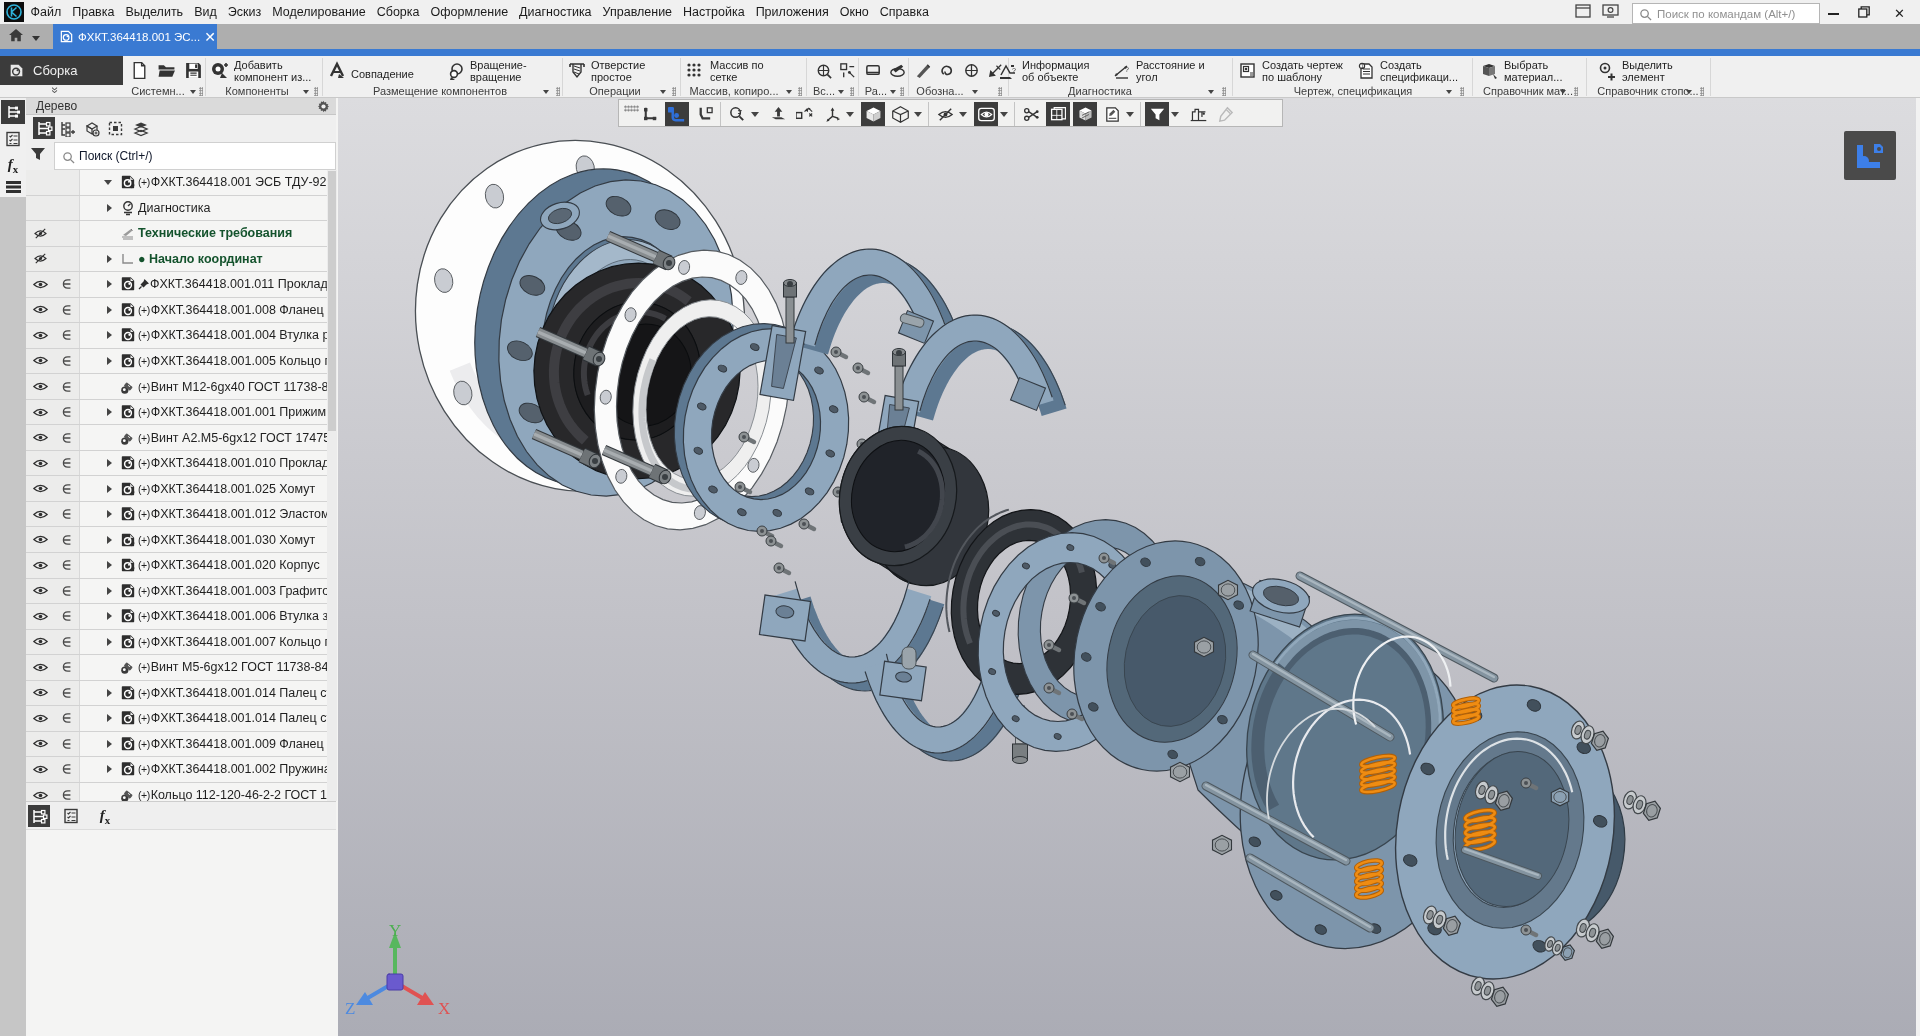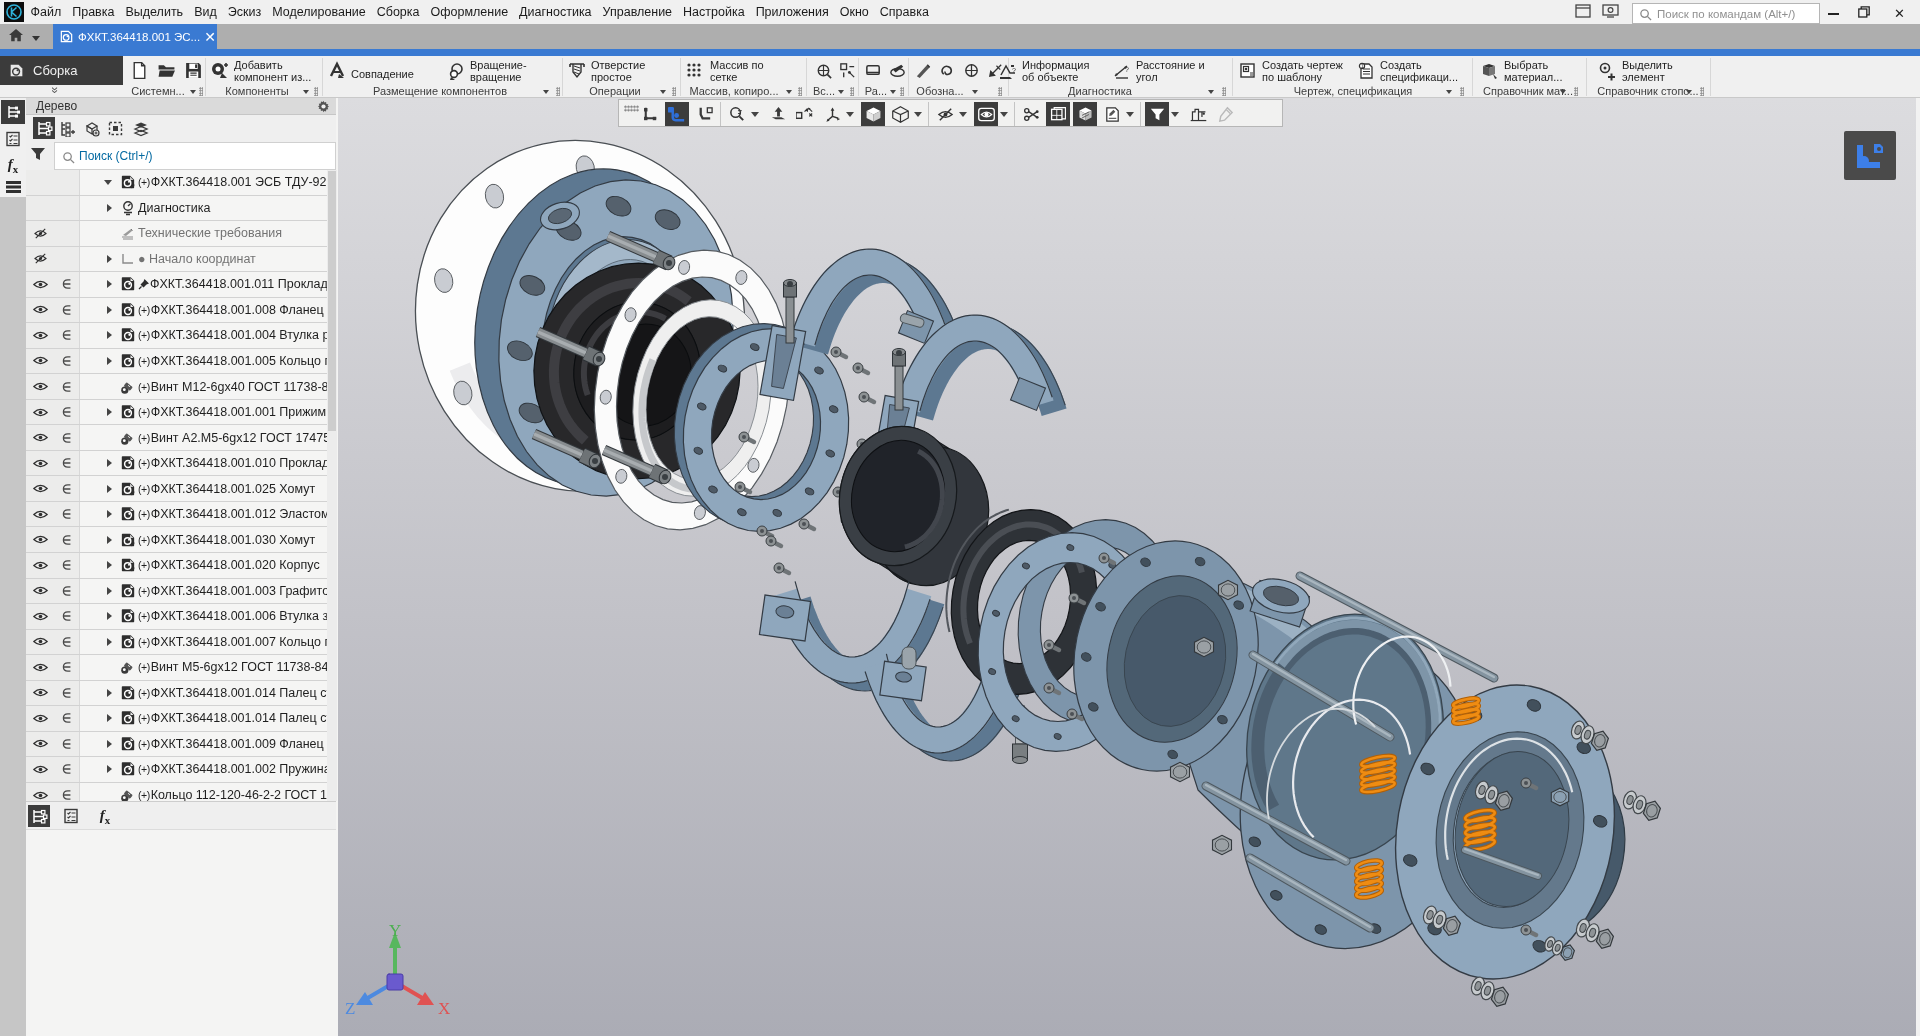--- a/index.html
+++ b/index.html
@@ -58,26 +58,26 @@
   border-right:1px solid #9b9b9b; }
 #phead { position:absolute; left:0; top:0; width:310px; height:17px; background:#dadada;
   font-size:12px; color:#333; padding-left:10px; line-height:17px; border-bottom:1px solid #c6c6c6; }
 #phead .gear { position:absolute; right:6px; top:2px; }
 #picons { position:absolute; left:0; top:17px; width:310px; height:27px; background:#efefef; }
 .pibtn { position:absolute; top:2px; width:22px; height:22px; display:flex; align-items:center; justify-content:center; }
 .pibtn.sel { background:#3c3c3c; }
 #psearch { position:absolute; left:0; top:44px; width:310px; height:28px; background:#efefef; }
 #psearch .fbtn { position:absolute; left:2px; top:2px; width:24px; height:24px; }
 #psearch input, #psearch .inputlike { position:absolute; left:28px; top:0px; width:282px; height:28px;
-  background:#fff; border:1px solid #d0d0d0; font-size:12px; color:#0369a1; line-height:27px; padding-left:24px; }
+  background:#fff; border:1px solid #d0d0d0; font-size:12px; color:#0f172a; line-height:27px; padding-left:24px; }
 #psearch .mag2 { position:absolute; left:36px; top:8px; z-index:2; }
 #ptree { position:absolute; left:0; top:72px; width:310px; height:631px; overflow:hidden; }
 .trow { position:relative; width:310px; height:25.54px; border-bottom:1px solid #d2d2d2;
   background:#f5f5f4; font-size:12.5px; color:#1f1f1f; }
-.trow.gray { color:#737373; }
+.trow.gray { color:#14532d;font-weight:bold; }
 .gc1 { position:absolute; left:0; top:0; width:28px; height:100%; background:#ececeb;
   display:flex; align-items:center; justify-content:center; }
 .gc2 { position:absolute; left:28px; top:0; width:26px; height:100%; background:#ececeb;
   border-right:1px solid #d8d8d8;
   display:flex; align-items:center; justify-content:center; }
 .eye { width:15px; height:11px; }
 .inel { width:12px; height:12px; }
 .tbody { position:absolute; left:54px; top:0; width:256px; height:100%;
   display:flex; align-items:center; overflow:hidden; }
 .arrcell { width:40px; flex:none; display:flex; justify-content:flex-end; padding-right:8px; }

